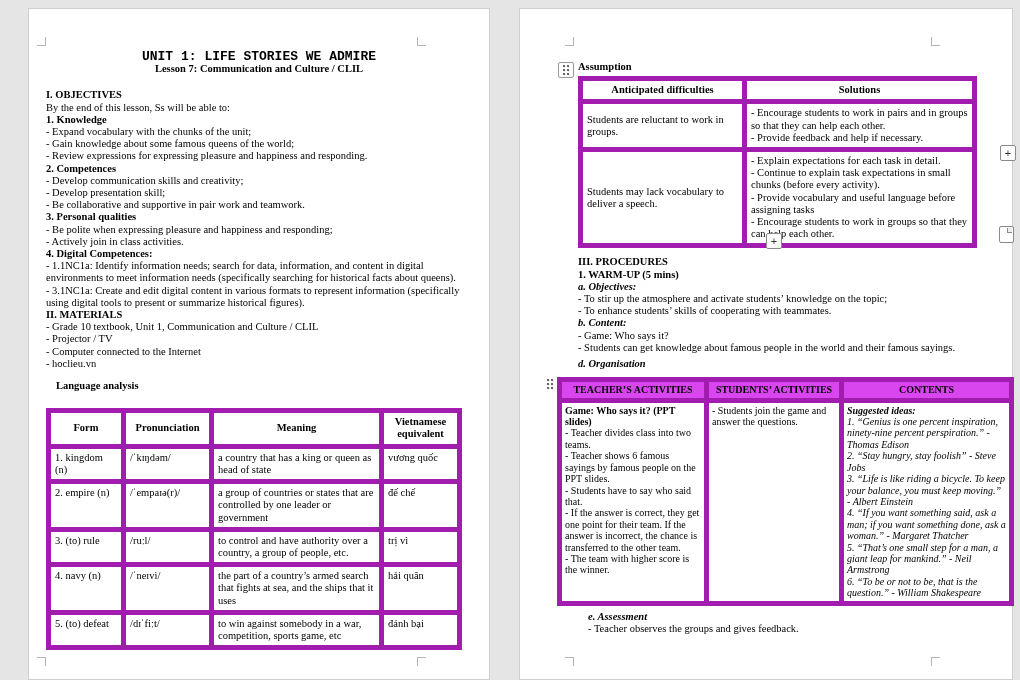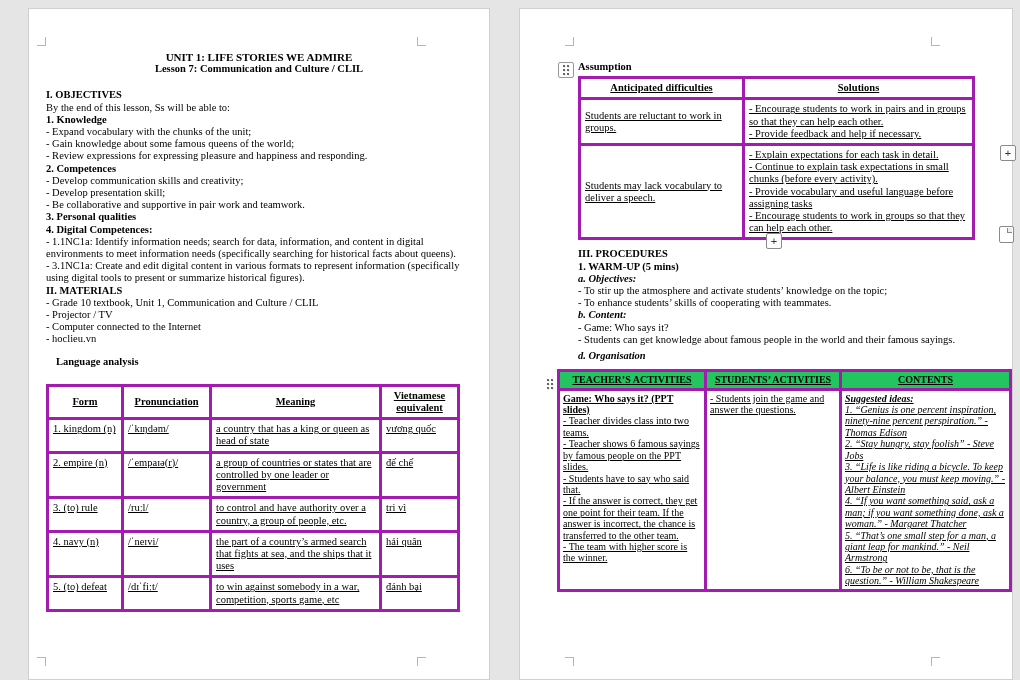--- a/index.html
+++ b/index.html
@@ -15,37 +15,37 @@
   }
   #page-left{left:28px;width:462px;}
   #page-right{left:519px;width:494px;}
   .content{position:relative;}
   #page-left .content{padding:42px 17px 0 17px;}
   #page-right .content{padding:52px 40px 0 58px;}
   .ln{font-size:10.5px;line-height:12.2px;}
   .b{font-weight:bold;}
   .bi{font-weight:bold;font-style:italic;}
   .center{text-align:center;}
-  .title{font-size:11px;}
+  .title{font-size:13px;font-family:Liberation Mono, monospace;}
   .indent{padding-left:10px;}
   .gap14{height:14px;}
   .gap10{height:10px;}
   .gap8{height:8px;}
   .gap4{height:4px;}
   table{border-collapse:collapse;table-layout:fixed;background:#fff;}
-  td,th{border:3px solid #a21caf;padding:3px 4px;vertical-align:top;
-        font-size:10.5px;line-height:12.2px;text-align:left;text-decoration:underline;}
+  td,th{border:5px solid #a21caf;padding:3px 4px;vertical-align:top;
+        font-size:10.5px;line-height:12.2px;text-align:left;}
   th{font-weight:bold;text-align:center;vertical-align:middle;}
   .lang-table{width:411px;margin-top:16px;}
   .lang-table .c-pron,.lang-table .c-viet{text-align:left;}
   .assum-table{width:394px;margin-top:3px;}
   .assum-table .diff{vertical-align:middle;}
   .org-table{width:452px;margin-left:-21px;margin-top:7px;}
   .org-table td,.org-table th{font-size:10px;line-height:11.4px;padding:2px 3px;}
-  .org-table th{background:#22c55e;}
+  .org-table th{background:#d946ef;}
   .org-table .contents .line{font-style:italic;}
   
   .crop{position:absolute;width:8px;height:8px;border:0 solid #b5b5b5;}
   .crop.tl{border-right-width:1px;border-bottom-width:1px;}
   .crop.tr{border-left-width:1px;border-bottom-width:1px;}
   .crop.bl{border-right-width:1px;border-top-width:1px;}
   .crop.br{border-left-width:1px;border-top-width:1px;}
   
   .handle{position:absolute;width:14px;height:14px;border:1px solid #999;
           border-radius:2px;background:#fdfdfd;display:flex;align-items:center;
@@ -91,20 +91,22 @@
 
     <div class="ln b">2. Competences</div>
     <div>
         <div class="ln">- Develop communication skills and creativity;</div>
         <div class="ln">- Develop presentation skill;</div>
         <div class="ln">- Be collaborative and supportive in pair work and teamwork.</div>
       </div>
 
     <div class="ln b">3. Personal qualities</div>
     <div>
+        <div class="ln">- Be polite when expressing pleasure and happiness and responding;</div>
+        <div class="ln">- Actively join in class activities.</div>
       </div>
 
     <div class="ln b">4. Digital Competences:</div>
     <div>
         <div class="ln">- 1.1NC1a: Identify information needs; search for data, information, and content in digital environments to meet information needs (specifically searching for historical facts about queens).</div>
         <div class="ln">- 3.1NC1a: Create and edit digital content in various formats to represent information (specifically using digital tools to present or summarize historical figures).</div>
       </div>
 
     <div class="ln b">II. MATERIALS</div>
     <div>
@@ -268,20 +270,24 @@
                 <div class="line">3. “Life is like riding a bicycle. To keep your balance, you must keep moving.” - Albert Einstein</div>
                 <div class="line">4. “If you want something said, ask a man; if you want something done, ask a woman.” - Margaret Thatcher</div>
                 <div class="line">5. “That’s one small step for a man, a giant leap for mankind.” - Neil Armstrong</div>
                 <div class="line">6. “To be or not to be, that is the question.” - William Shakespeare</div>
               </div>
           </td>
         </tr>
       </tbody>
     </table>
 
+    <div class="ln bi indent" style="margin-top:5px;">e. Assessment</div>
+    <div class="indent">
+        <div class="ln">- Teacher observes the groups and gives feedback.</div>
+      </div>
   </div>
 </div>
 
 <div class="handle" style="left:558px;top:62px;">
   <span class="dots"></span>
 </div>
 <div class="dots-plain" style="left:547px;top:379px;"></div>
 <div class="plusbox" style="left:766px;top:233px;">
   <span>+</span>
 </div>

